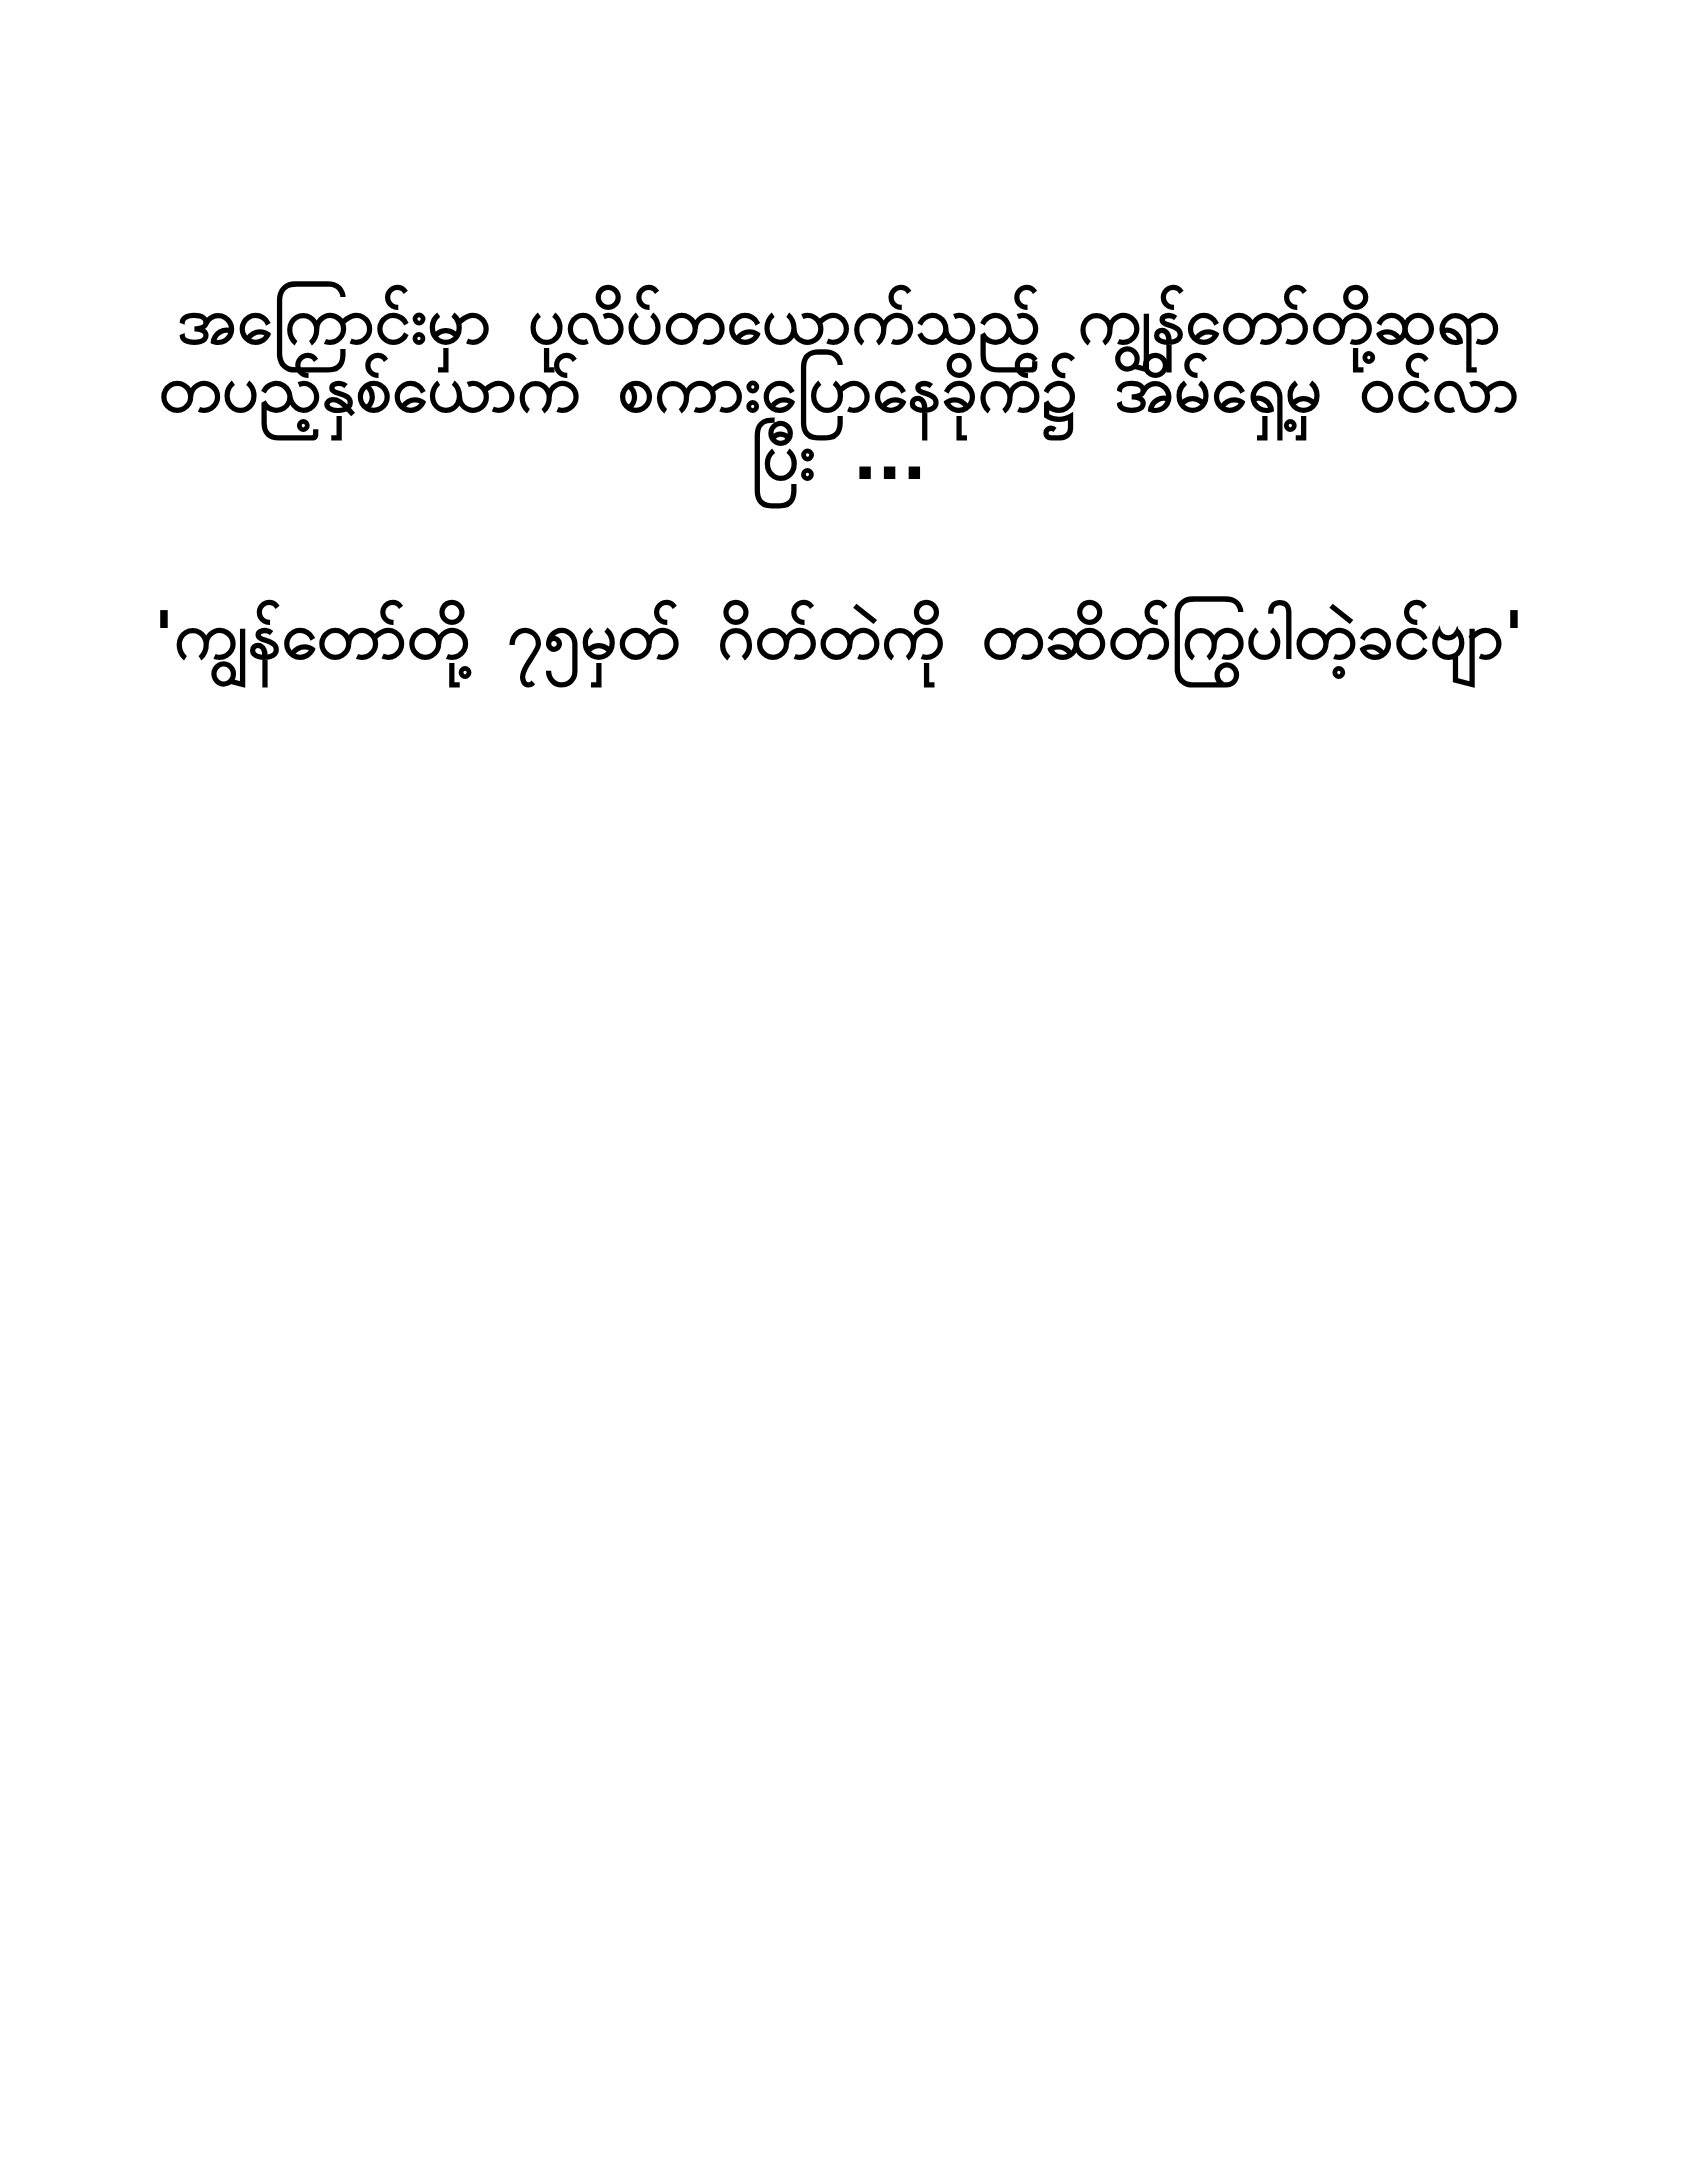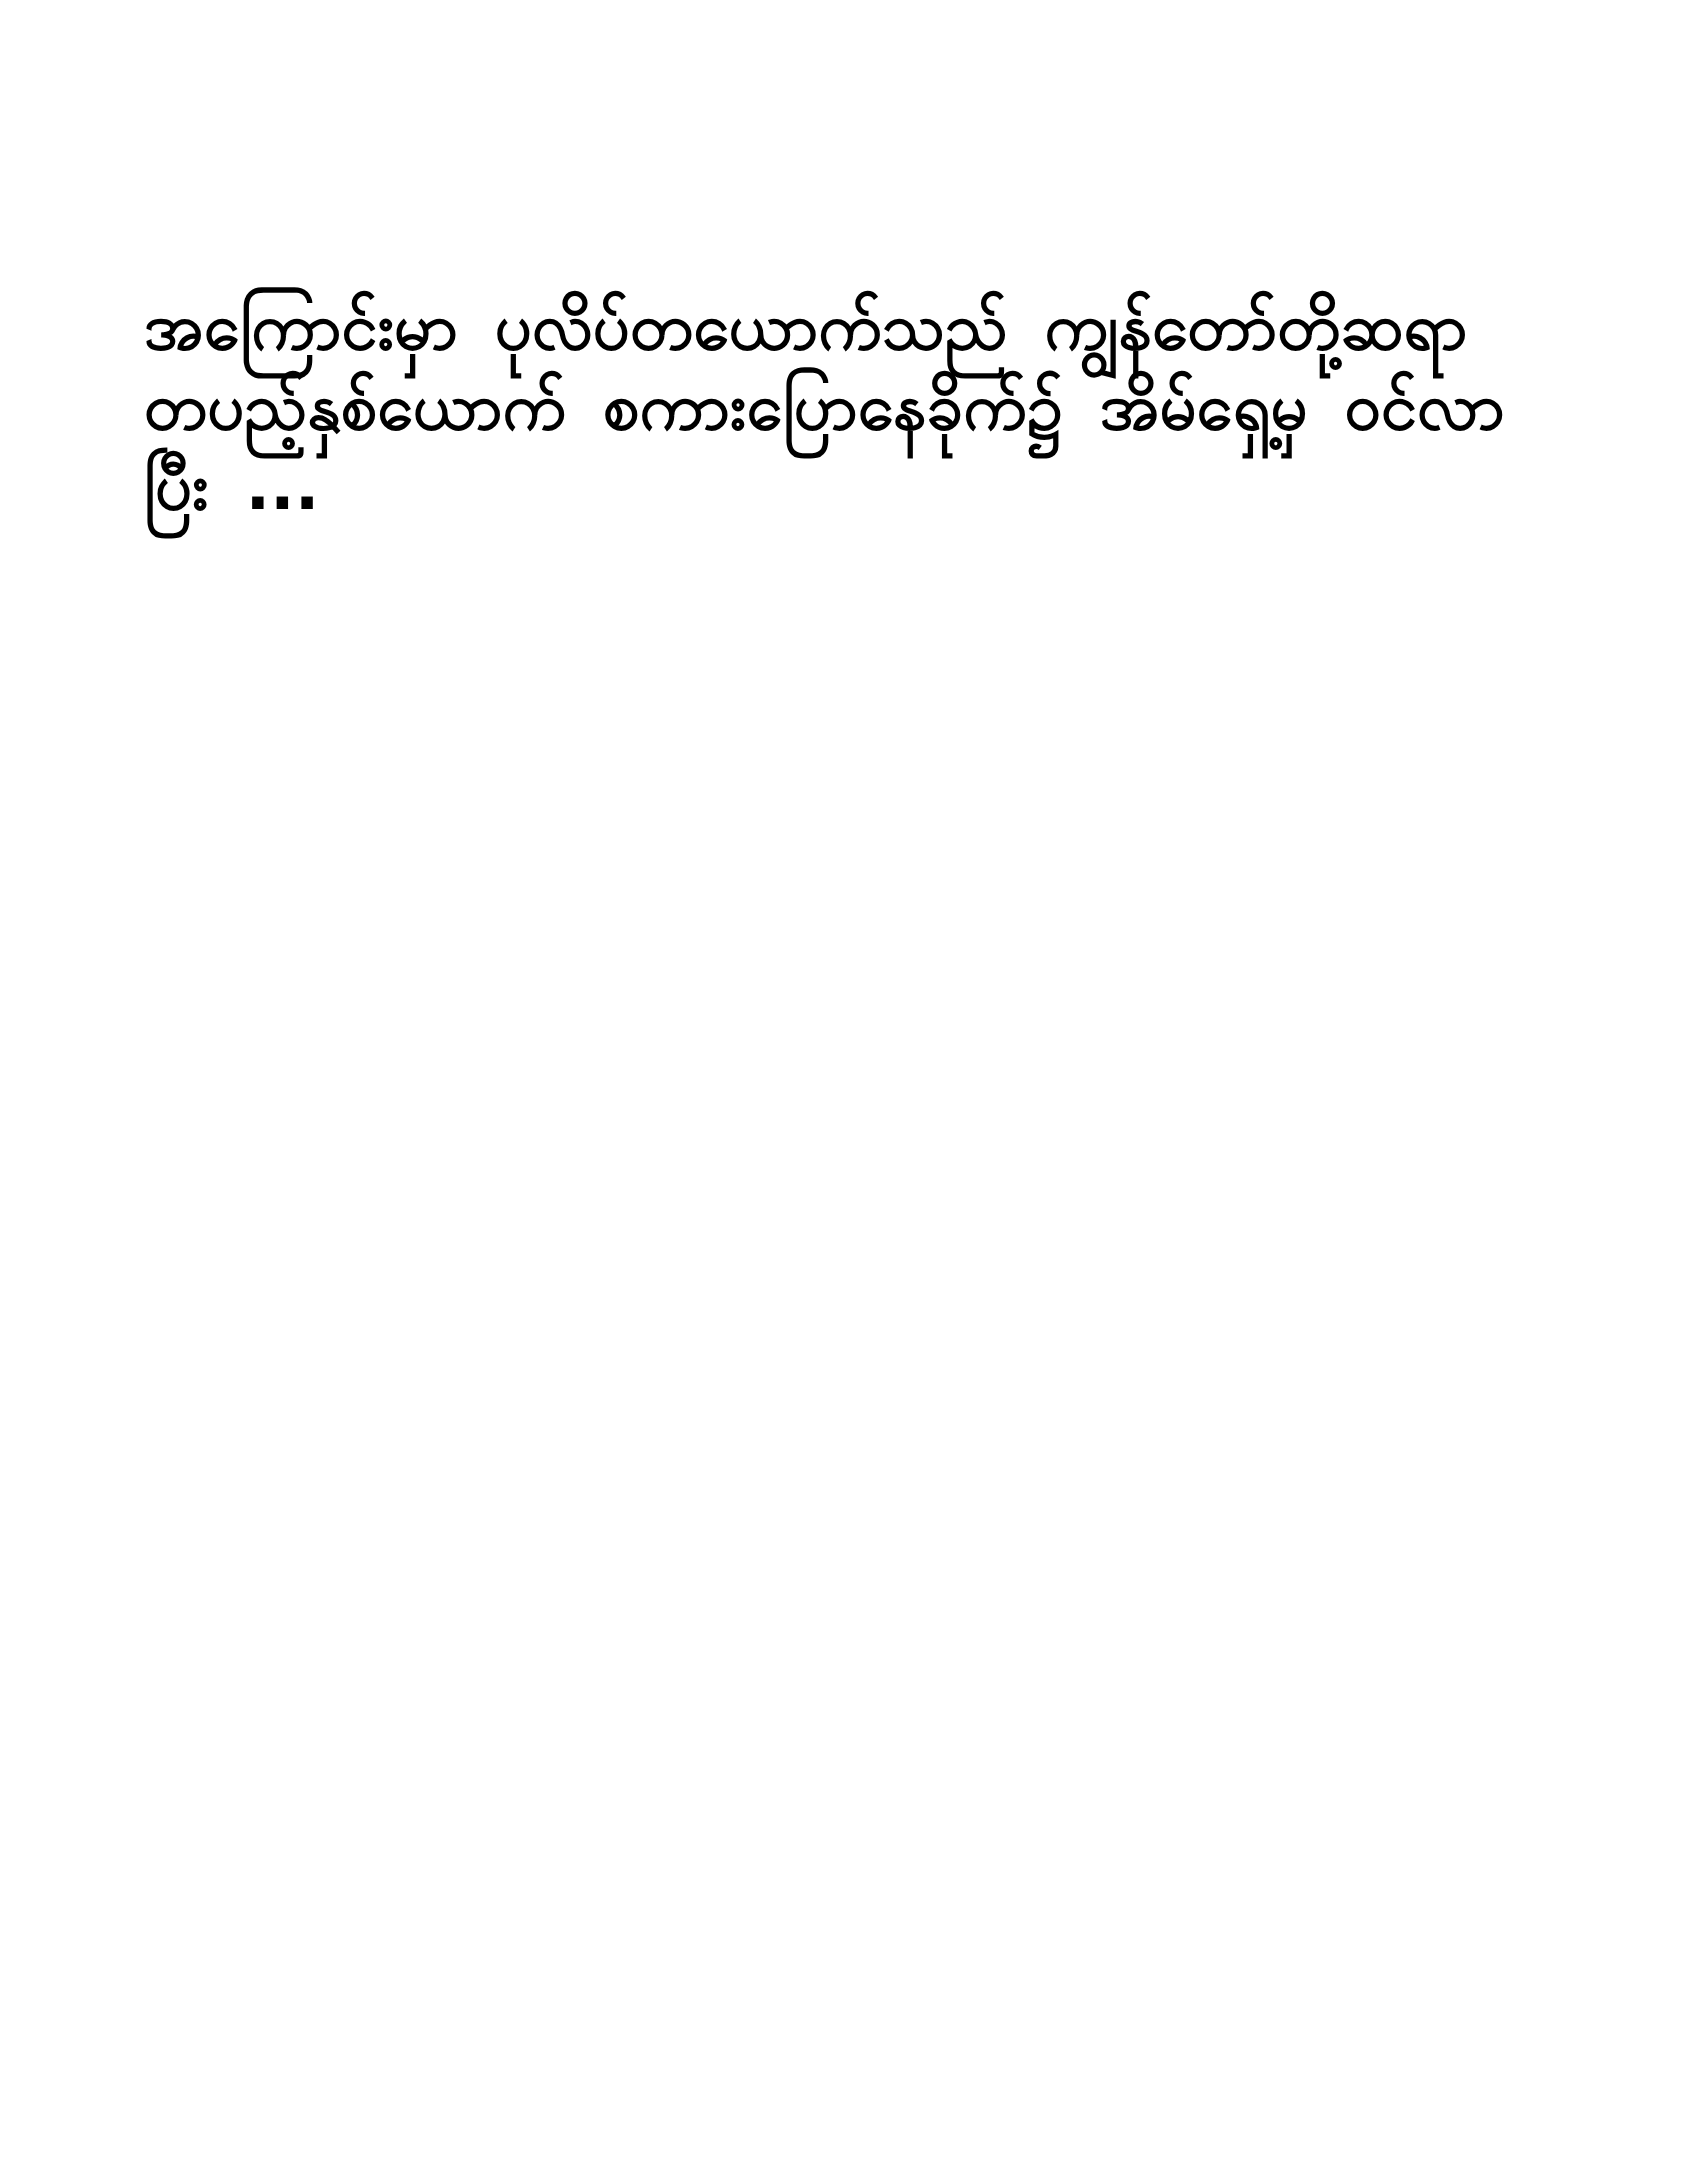--- a/index.html
+++ b/index.html
@@ -10,34 +10,35 @@
     background: #ffffff;
     box-sizing: border-box;
     padding: 287px 149px 0 144px;
     overflow: hidden;
     font-family: "DejaVu Sans", "Liberation Sans", sans-serif;
   }
   .para {
     margin: 0 0 111px 0;
     max-width: 1396px;
     font-size: 65px;
-    line-height: 80px;
+    line-height: 68px;
     font-weight: 600;
     color: #000000;
     word-spacing: 0.22em;
-    text-align: left;
+    text-align: center;
   }
   .para--last { margin-top: 54px; margin-bottom: 0; }
 </style>
 </head>
 <body>
 
 <div class="page">
   <main>
     <p class="para" lang="my">အကြောင်းမှာ ပုလိပ်တယောက်သည် ကျွန်တော်တို့ဆရာ တပည့်နှစ်ယောက် စကားပြောနေခိုက်၌ အိမ်ရှေ့မှ ဝင်လာ ပြီး ...</p>
 
 
 
 
+    <p class="para" lang="my">'ကျွန်တော်တို့ ၇၅မှတ် ဂိတ်တဲကို တဆိတ်ကြွပါတဲ့ခင်ဗျာ'</p>
 
   </main>
 </div>
 
 
 </body></html>

